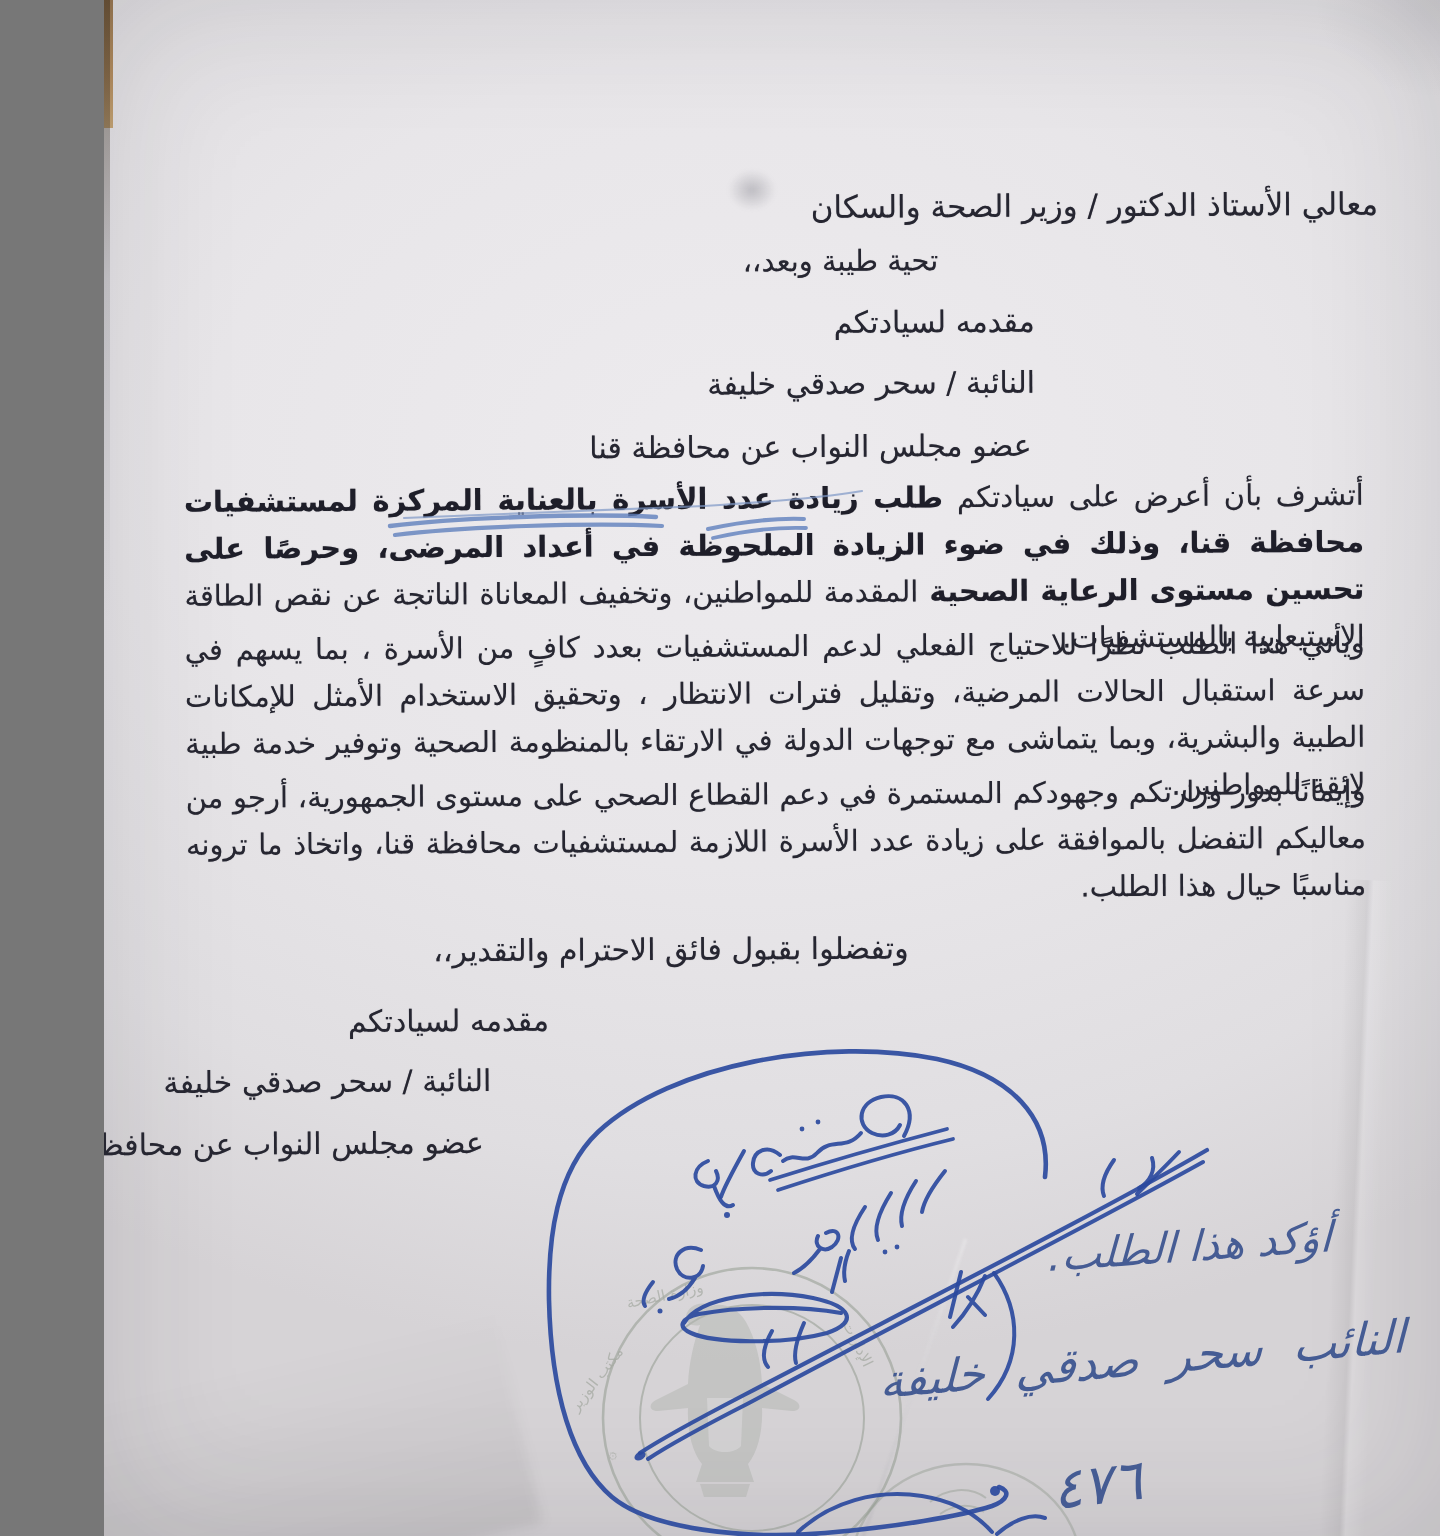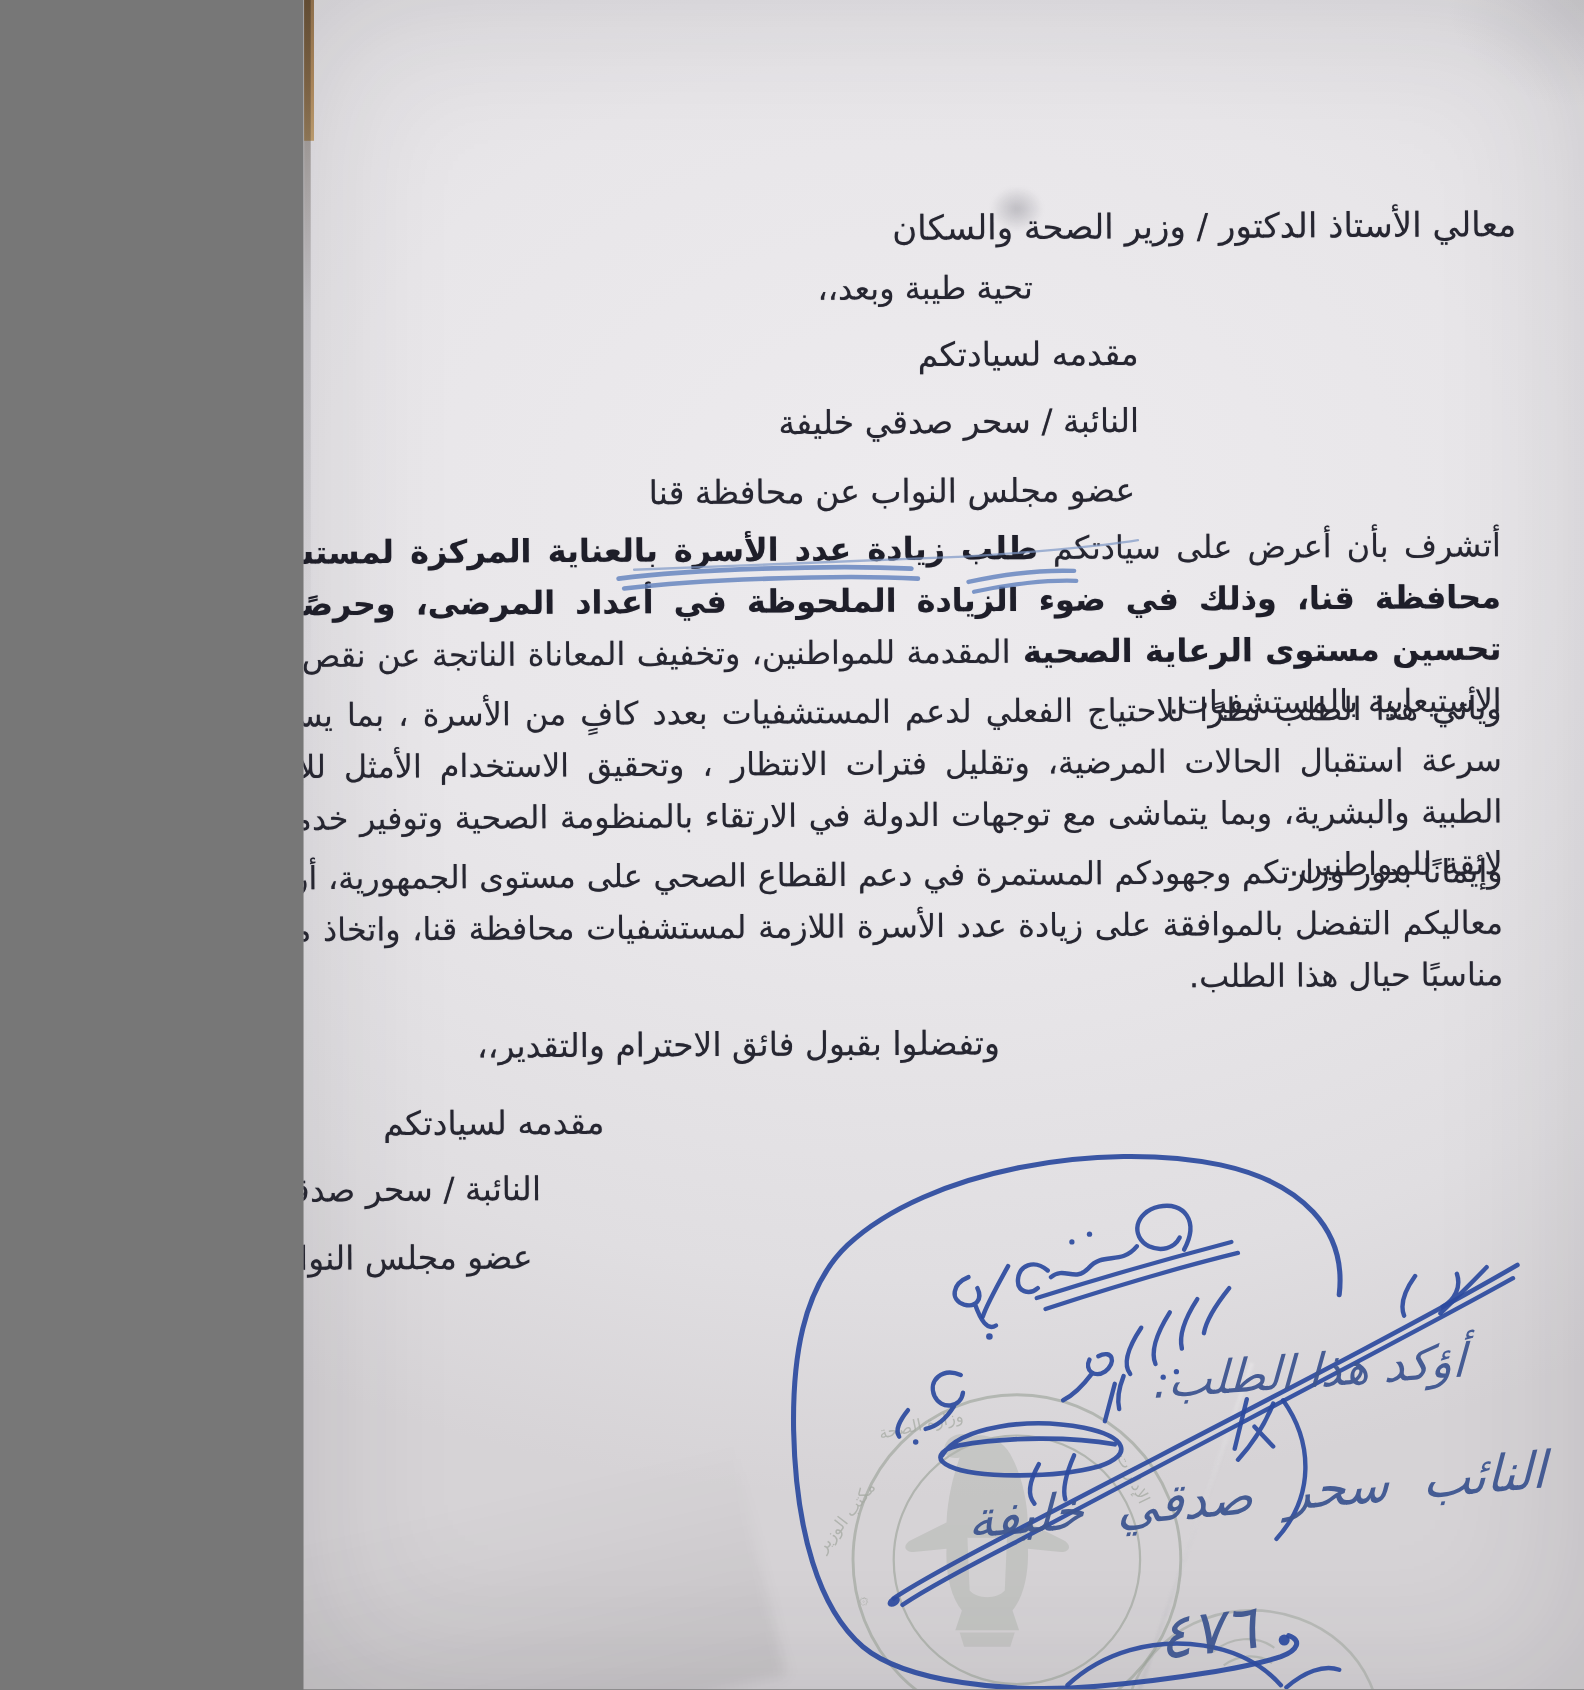--- a/index.html
+++ b/index.html
@@ -1,21 +1,21 @@
 <!DOCTYPE html>
 <html lang="ar" dir="rtl" style="--paper: #e8e6e9; --ink-text: #262631; --ink-blue: #2b4a9e; --pen-light-blue: #5f80bd; --annotation-blue: #3d5590; --stamp-gray: #8d978a;"><head>
 <meta charset="utf-8">
 <style>
   :root{
     --paper:#e8e6e9; --ink-text:#262631; --ink-blue:#2b4a9e;
     --pen-light-blue:#5f80bd; --annotation-blue:#3d5590; --stamp-gray:#8d978a;
   }
   html,body{margin:0;padding:0;background:#777;}
   body{width:1440px;height:1536px;overflow:hidden;font-family:"DejaVu Sans",sans-serif;}
-  .photo{position:relative;width:1164px;height:1536px;overflow:hidden;
+  .photo{position:relative;width:1336px;height:1536px;overflow:hidden;
     background:
       radial-gradient(1200px 900px at 48% 30%, #edebee 0%, #e8e6e9 45%, #e0dee1 78%, #d6d3d6 100%);
     box-shadow:inset 0 0 140px rgba(40,40,50,.14);text-decoration:underline;}
   .wood{position:absolute;left:0;top:0;width:9px;height:128px;
     background:linear-gradient(180deg,#8d6f4c,#a9855a 60%,#b99a6e);}
   .edge-dark{position:absolute;left:0;top:0;width:6px;height:620px;
     background:linear-gradient(180deg,rgba(62,48,32,.55),rgba(95,95,100,.22) 45%,rgba(0,0,0,0));}
   .smudge{position:absolute;left:622px;top:168px;width:52px;height:44px;border-radius:50%;
     background:radial-gradient(rgba(88,88,100,.30),rgba(0,0,0,0) 65%);filter:blur(2px);}
   .crease-v{position:absolute;left:1228px;top:880px;width:46px;height:700px;transform:rotate(2.5deg);

